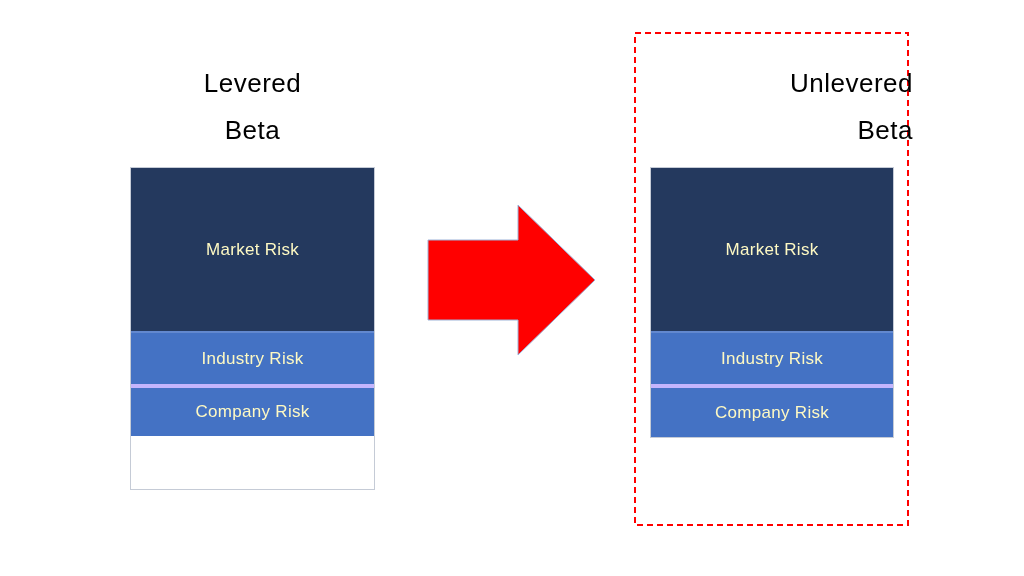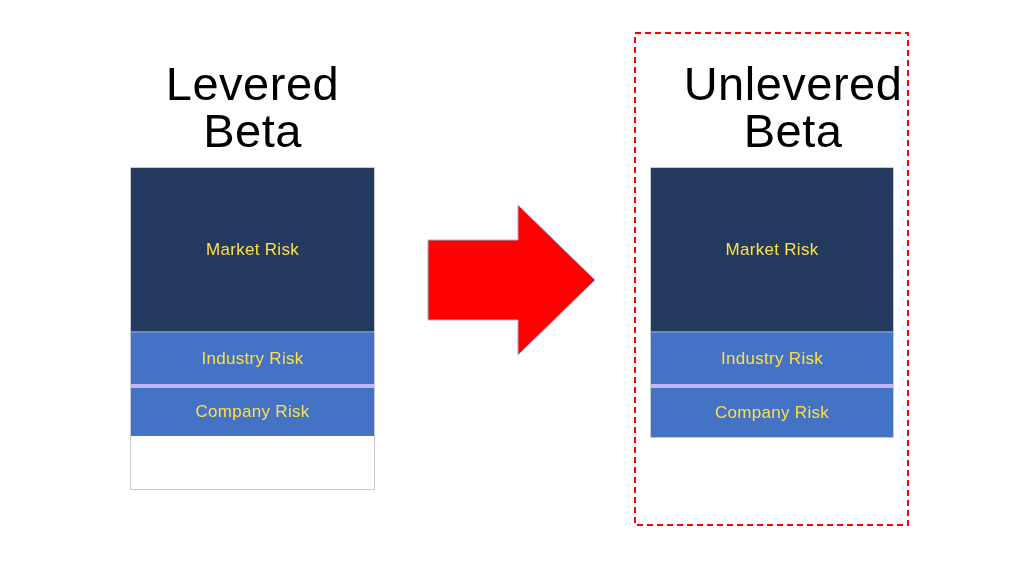--- a/index.html
+++ b/index.html
@@ -12,44 +12,44 @@
     position: relative;
     width: 1024px;
     height: 576px;
     background: #ffffff;
     overflow: hidden;
   }
   .title {
     position: absolute;
     top: 60px;
     text-align: center;
-    font-size: 47px;
+    font-size: 26px;
     line-height: 47px;
     color: #000000;
     white-space: pre-line;
     letter-spacing: 0.5px;
   }
   .title.left-title  { left: 111px; width: 283px; }
-  .title.right-title { left: 652px; width: 282px; }
+  .title.right-title { left: 631px; width: 282px; text-align: right; }
 
   .column {
     position: absolute;
     top: 168px;
     display: flex;
     flex-direction: column;
     box-shadow: 0 0 0 1px rgba(150,160,180,0.55);
   }
   .column.left-col  { left: 131px; width: 243px; height: 321px; }
   .column.right-col { left: 651px; width: 242px; height: 269px; }
 
   .seg {
     display: flex;
     align-items: center;
     justify-content: center;
-    color: #fde047;
+    color: #fef9c3;
     font-size: 17px;
     letter-spacing: 0.3px;
     box-sizing: border-box;
     flex: 0 0 auto;
   }
   .seg.market { background: #24395E; height: 163px; }
   .seg.blue   { background: #4472C4; }
   .seg.first-blue { border-top: 2px solid #6288CF; }
   .seg.divided    { border-top: 4px solid #c4b5fd; }
   .h53 { height: 53px; }

